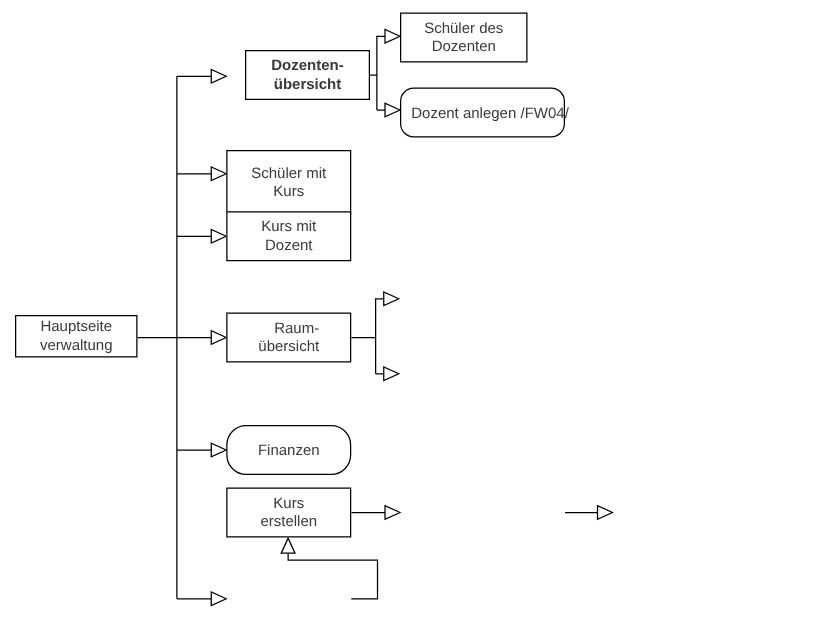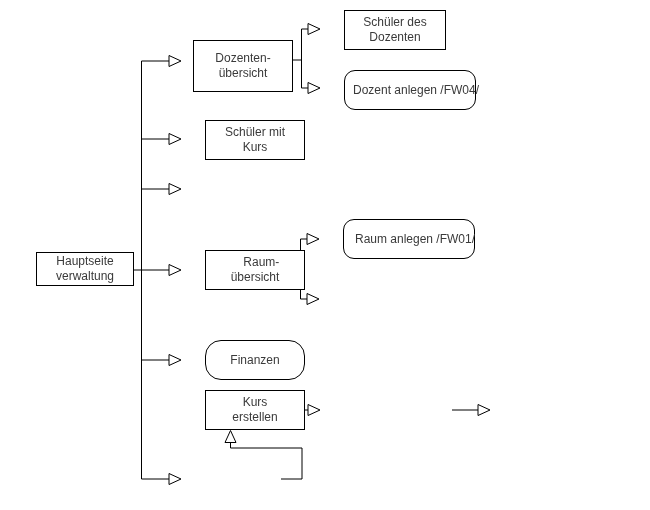--- a/index.html
+++ b/index.html
@@ -40,21 +40,20 @@
     border: 1px solid #000000;
     display: flex;
     align-items: center;
     justify-content: center;
     text-align: center;
     font-size: 12px;
     line-height: 15px;
     color: #3a3a3a;
     white-space: pre-line;
     cursor: default;
-    margin-left: 24px;
   }
   .node.rounded {
     border-radius: 11px;
     white-space: nowrap;
     padding-left: 12px;
   }
 </style>
 </head>
 <body>
 
@@ -120,36 +119,37 @@
 
     <g>
       <path d="M281 479 H302 V448 H230.5 V442.5"></path>
       <polygon points="230.5,430.5 236,442.5 225,442.5"></polygon>
     </g>
   </svg>
 
   <div class="node" style="left:12px; top:252px; width:98px; height:34px;">Hauptseite
 verwaltung</div>
 
-  <div class="node" style="left:169px; top:40px; width:100px; height:52px;">Dozenten-
+  <div class="node" style="left:196px; top:40px; width:100px; height:40px;font-weight:bold;">Dozenten-
 übersicht</div>
 
   <div class="node" style="left:320px; top:10px; width:102px; height:40px;">Schüler des
 Dozenten</div>
 
   <div class="node rounded" style="left:320px; top:70px; width:132px; height:40px;">Dozent anlegen /FW04/</div>
 
-  <div class="node" style="left:181px; top:120px; width:100px; height:40px;">Schüler mit
+  <div class="node" style="left:181px; top:120px; width:100px; height:52px;">Schüler mit
 Kurs</div>
 
+  <div class="node" style="left:181px; top:169px; width:100px; height:40px;">Kurs mit
+Dozent</div>
 
   <div class="node" style="left:181px; top:250px; width:100px; height:40px;text-align:right;">Raum-
 übersicht</div>
 
-  <div class="node rounded" style="left:319px; top:219px; width:132px; height:40px;">Raum anlegen /FW01/</div>
 
 
   <div class="node" style="left:181px; top:340px; width:100px; height:40px;border-radius:16px;">Finanzen</div>
 
   <div class="node" style="left:181px; top:390px; width:100px; height:40px;">Kurs
 erstellen</div>
 
 
 
 

